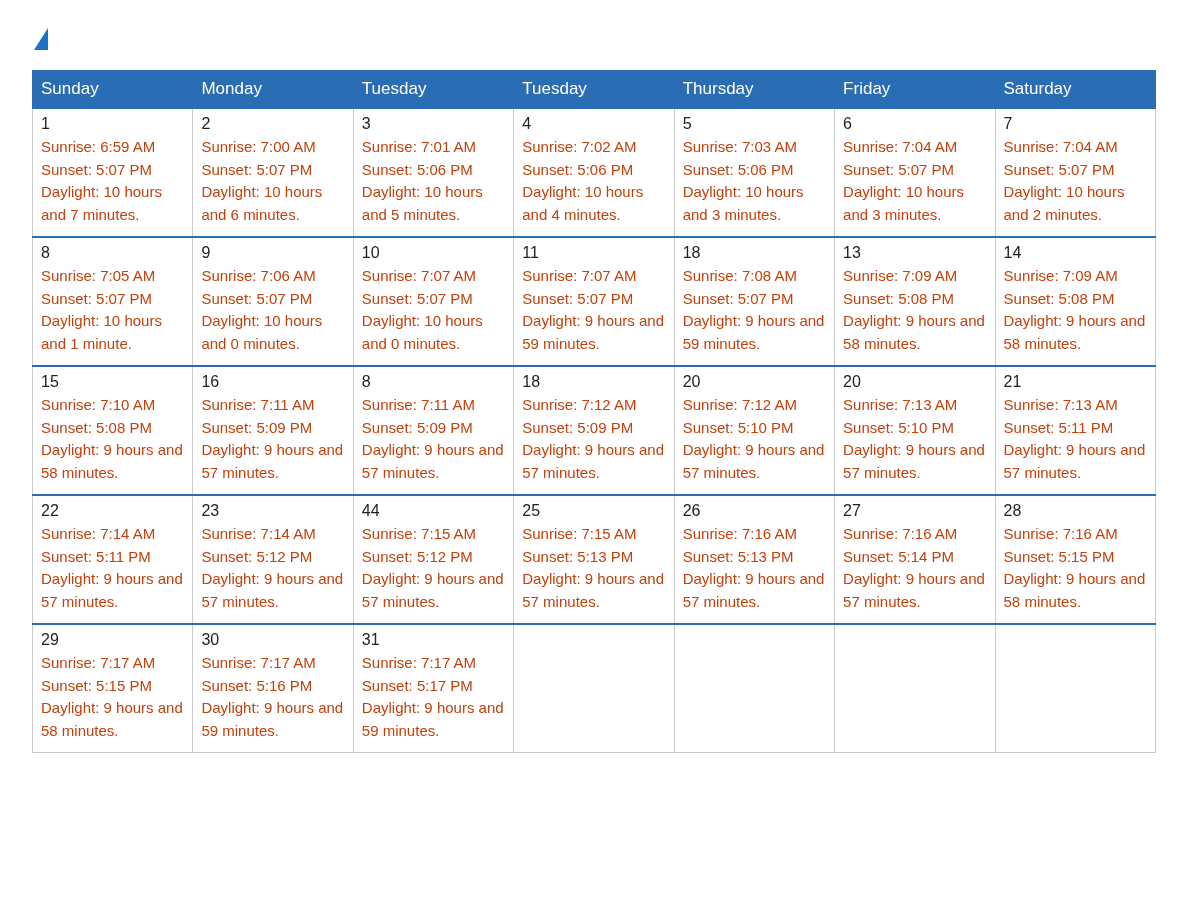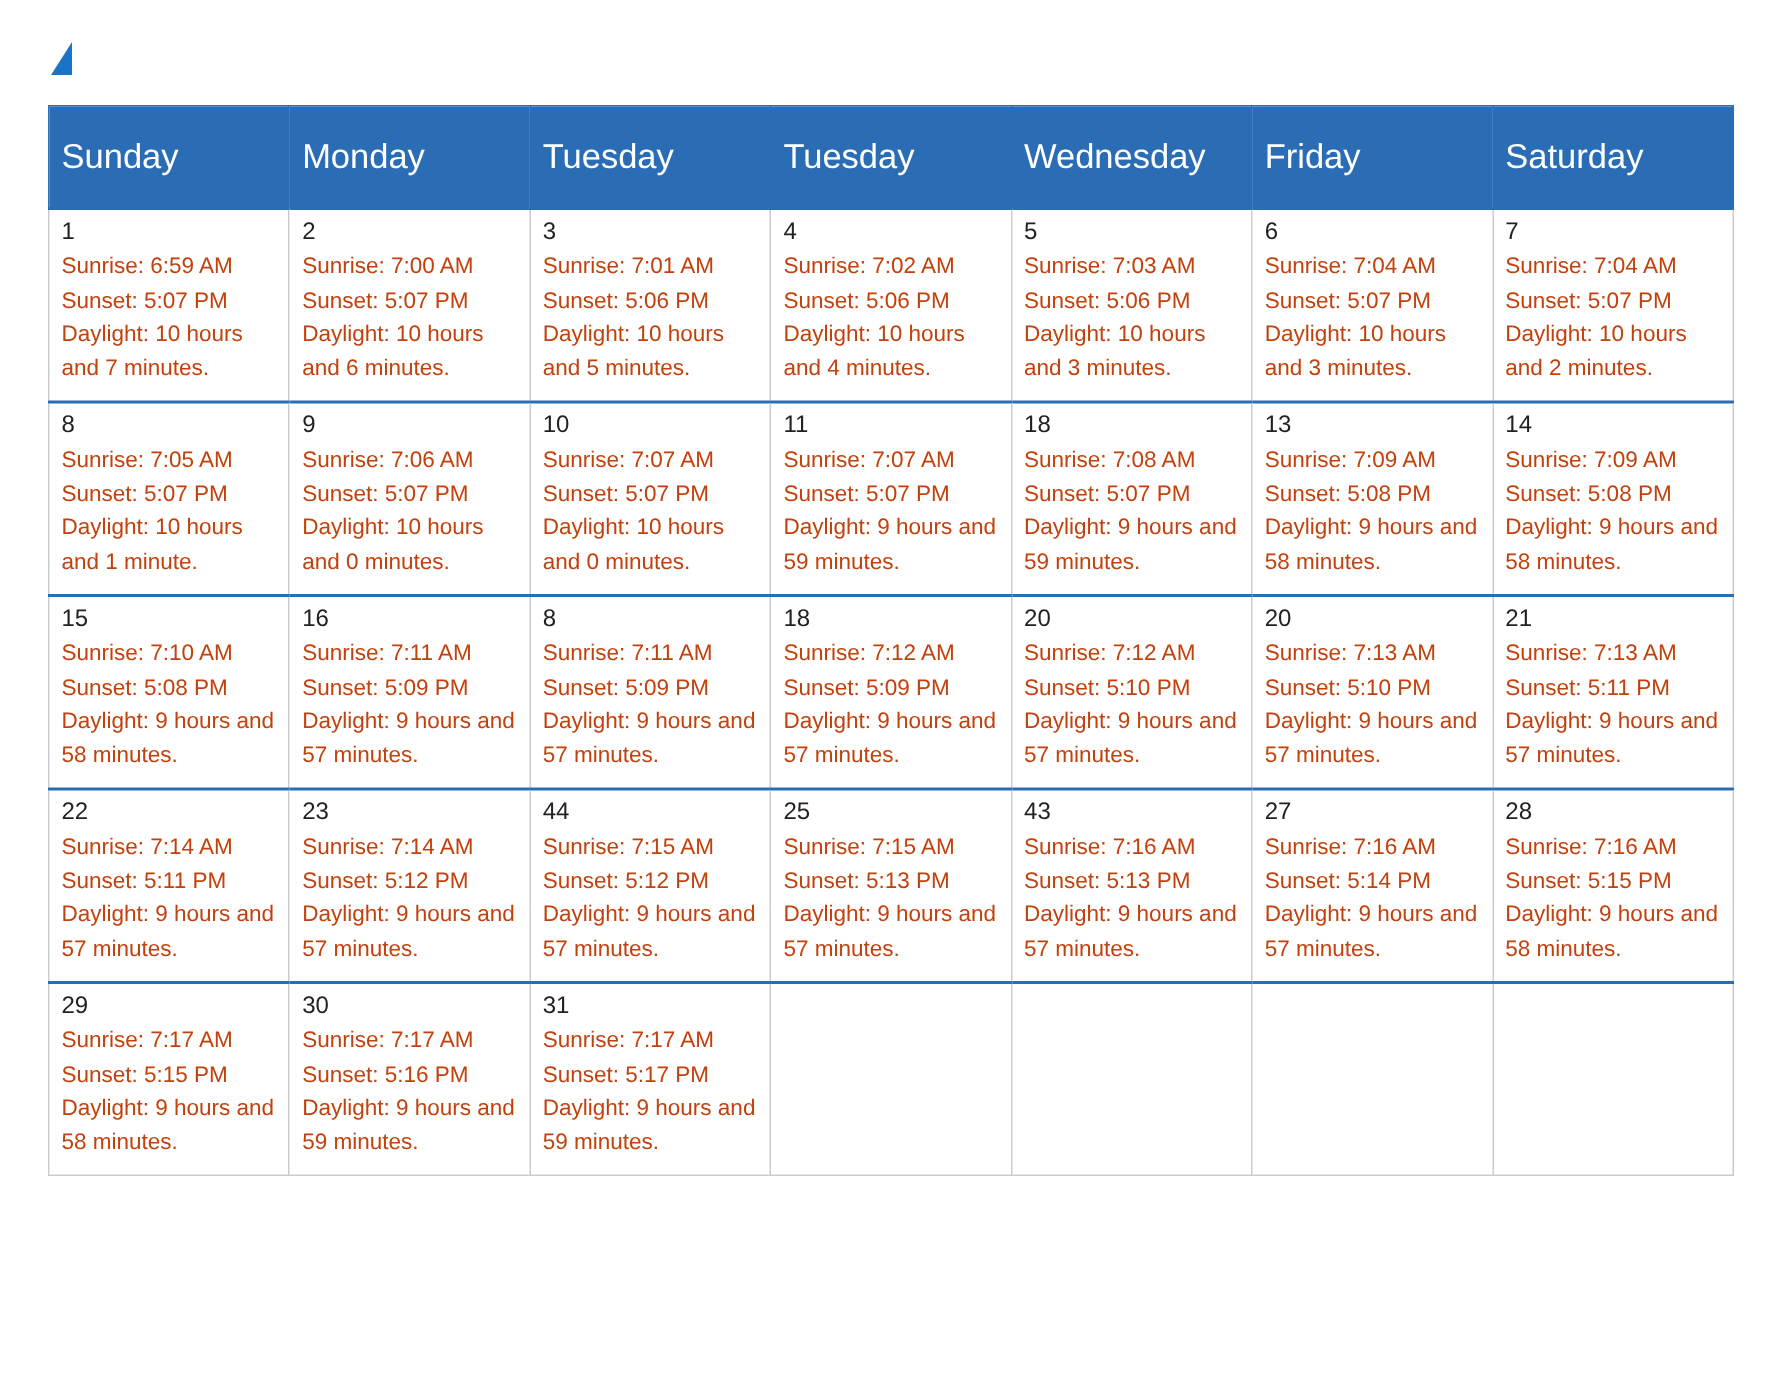--- a/index.html
+++ b/index.html
@@ -50,23 +50,23 @@
       color: #555;
       margin-top: 4px;
     }
     .calendar {
       width: 100%;
       border-collapse: collapse;
     }
     .calendar th {
       background-color: #2a6db5;
       color: #fff;
-      padding: 20px 8px;
+      padding: 8px 8px;
       text-align: left;
-      font-size: 23px;
+      font-size: 17px;
       font-weight: normal;
       border: 1px solid #2a6db5;
     }
     .calendar td {
       vertical-align: top;
       padding: 6px 8px 10px 8px;
       border: 1px solid #ccc;
       border-top: 2px solid #2a6db5;
       width: 14.28%;
       background: #fff;
@@ -124,21 +124,21 @@
   </div>
 </div>
 
 <table class="calendar">
   <thead>
     <tr>
     <th>Sunday</th>
         <th>Monday</th>
         <th>Tuesday</th>
         <th>Tuesday</th>
-        <th>Wednesday</th>
+        <th>Thursday</th>
         <th>Friday</th>
         <th>Saturday</th>
       </tr>
   </thead>
   <tbody id="calendar-body">
   <tr>
         <td>
         <span class="day-num">1</span>
         <div class="day-info">
           Sunrise: 6:59 AM<br>
@@ -338,21 +338,21 @@
       </td>
         <td>
         <span class="day-num">25</span>
         <div class="day-info">
           Sunrise: 7:15 AM<br>
           Sunset: 5:13 PM<br>
           Daylight: 9 hours and 57 minutes.
         </div>
       </td>
         <td>
-        <span class="day-num">43</span>
+        <span class="day-num">26</span>
         <div class="day-info">
           Sunrise: 7:16 AM<br>
           Sunset: 5:13 PM<br>
           Daylight: 9 hours and 57 minutes.
         </div>
       </td>
         <td>
         <span class="day-num">27</span>
         <div class="day-info">
           Sunrise: 7:16 AM<br>

